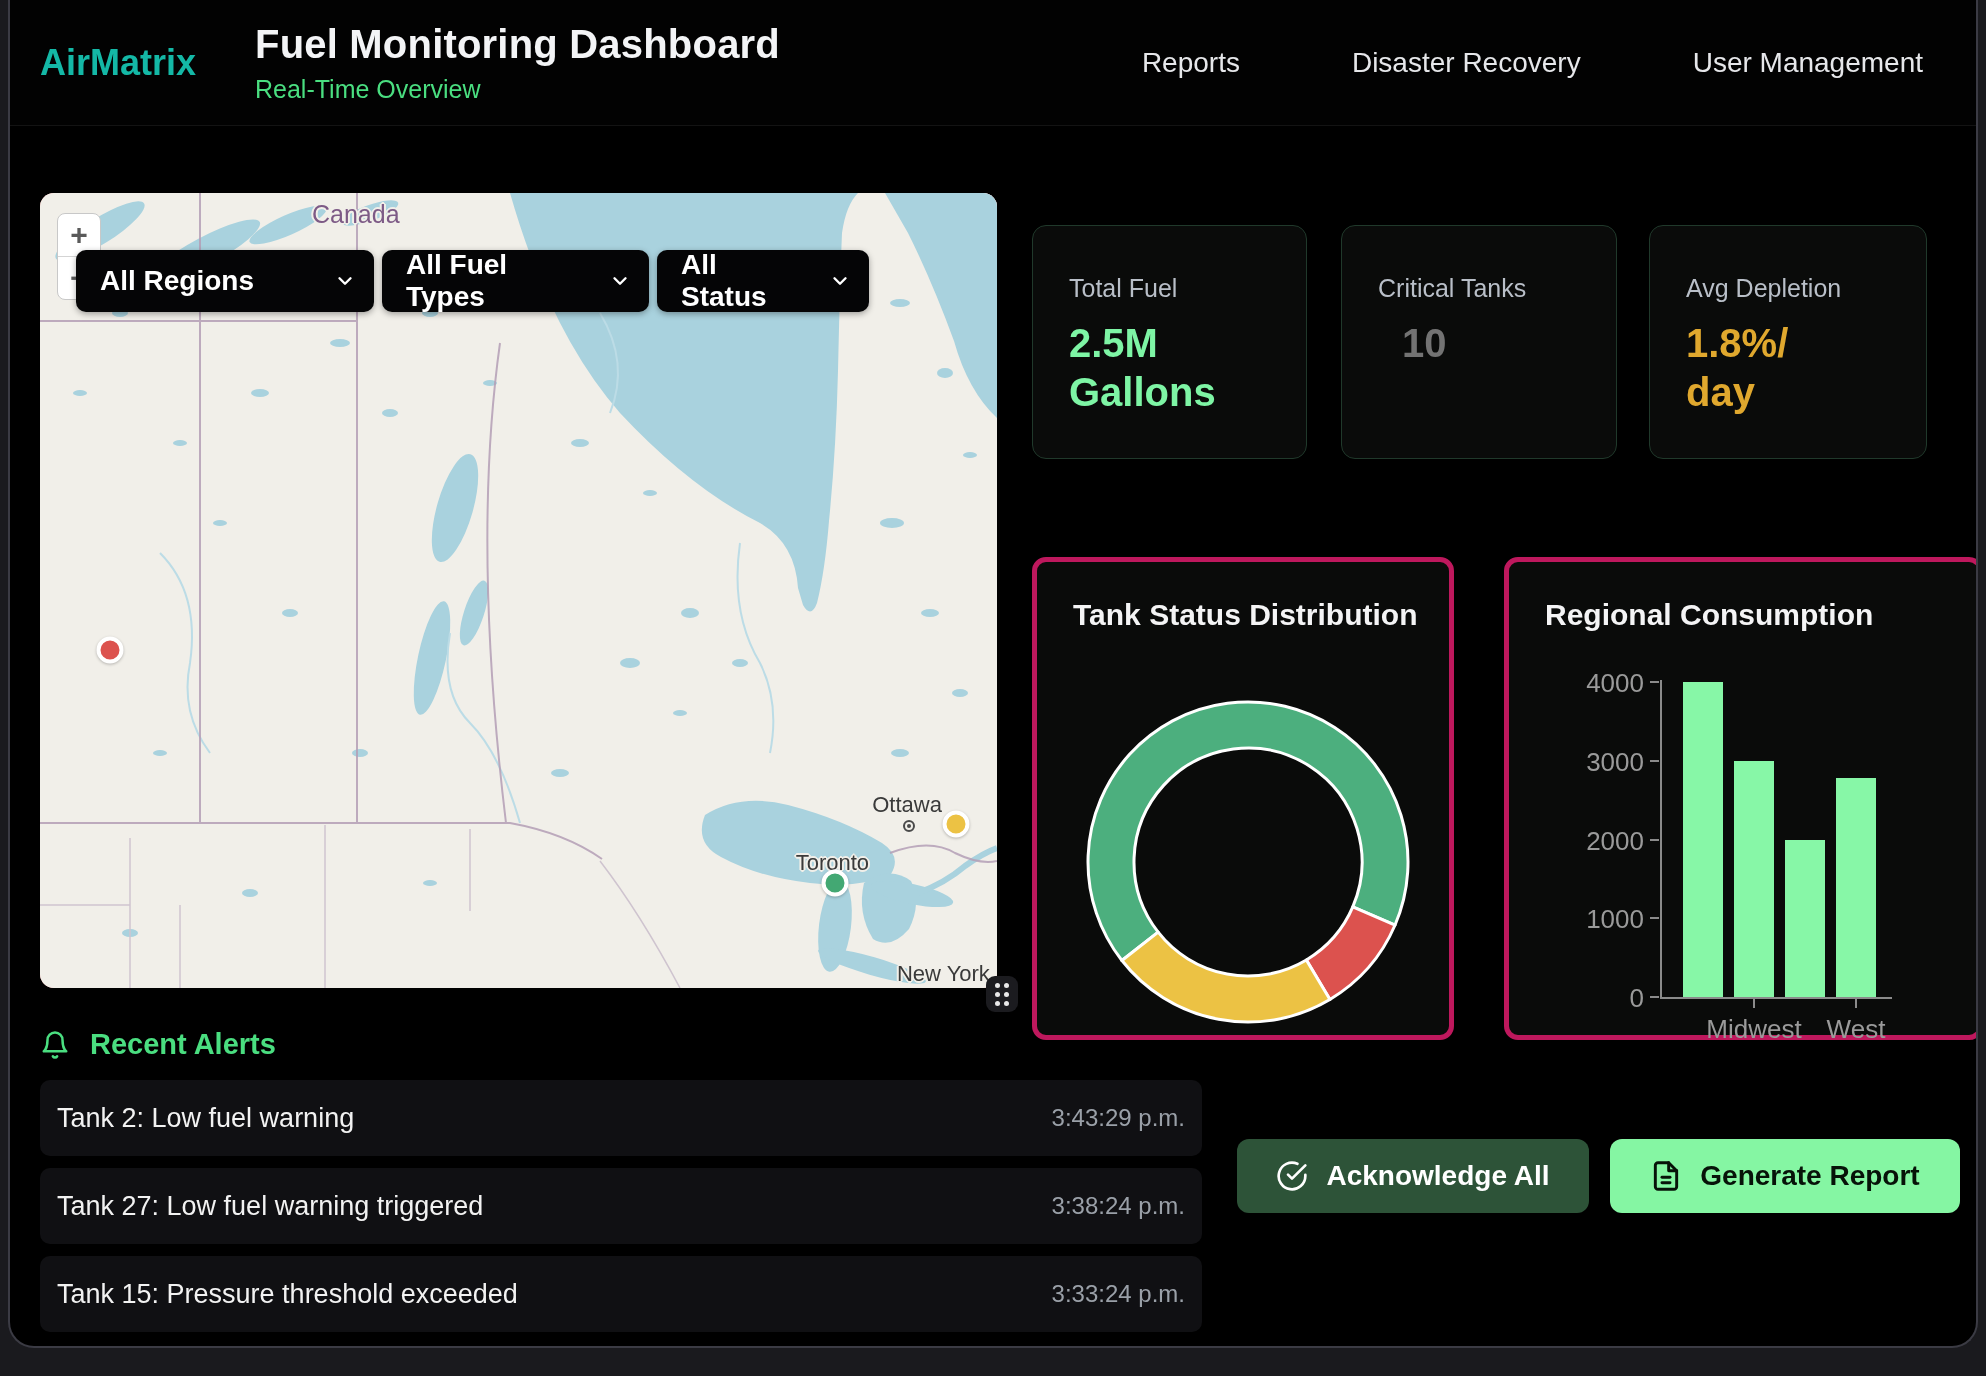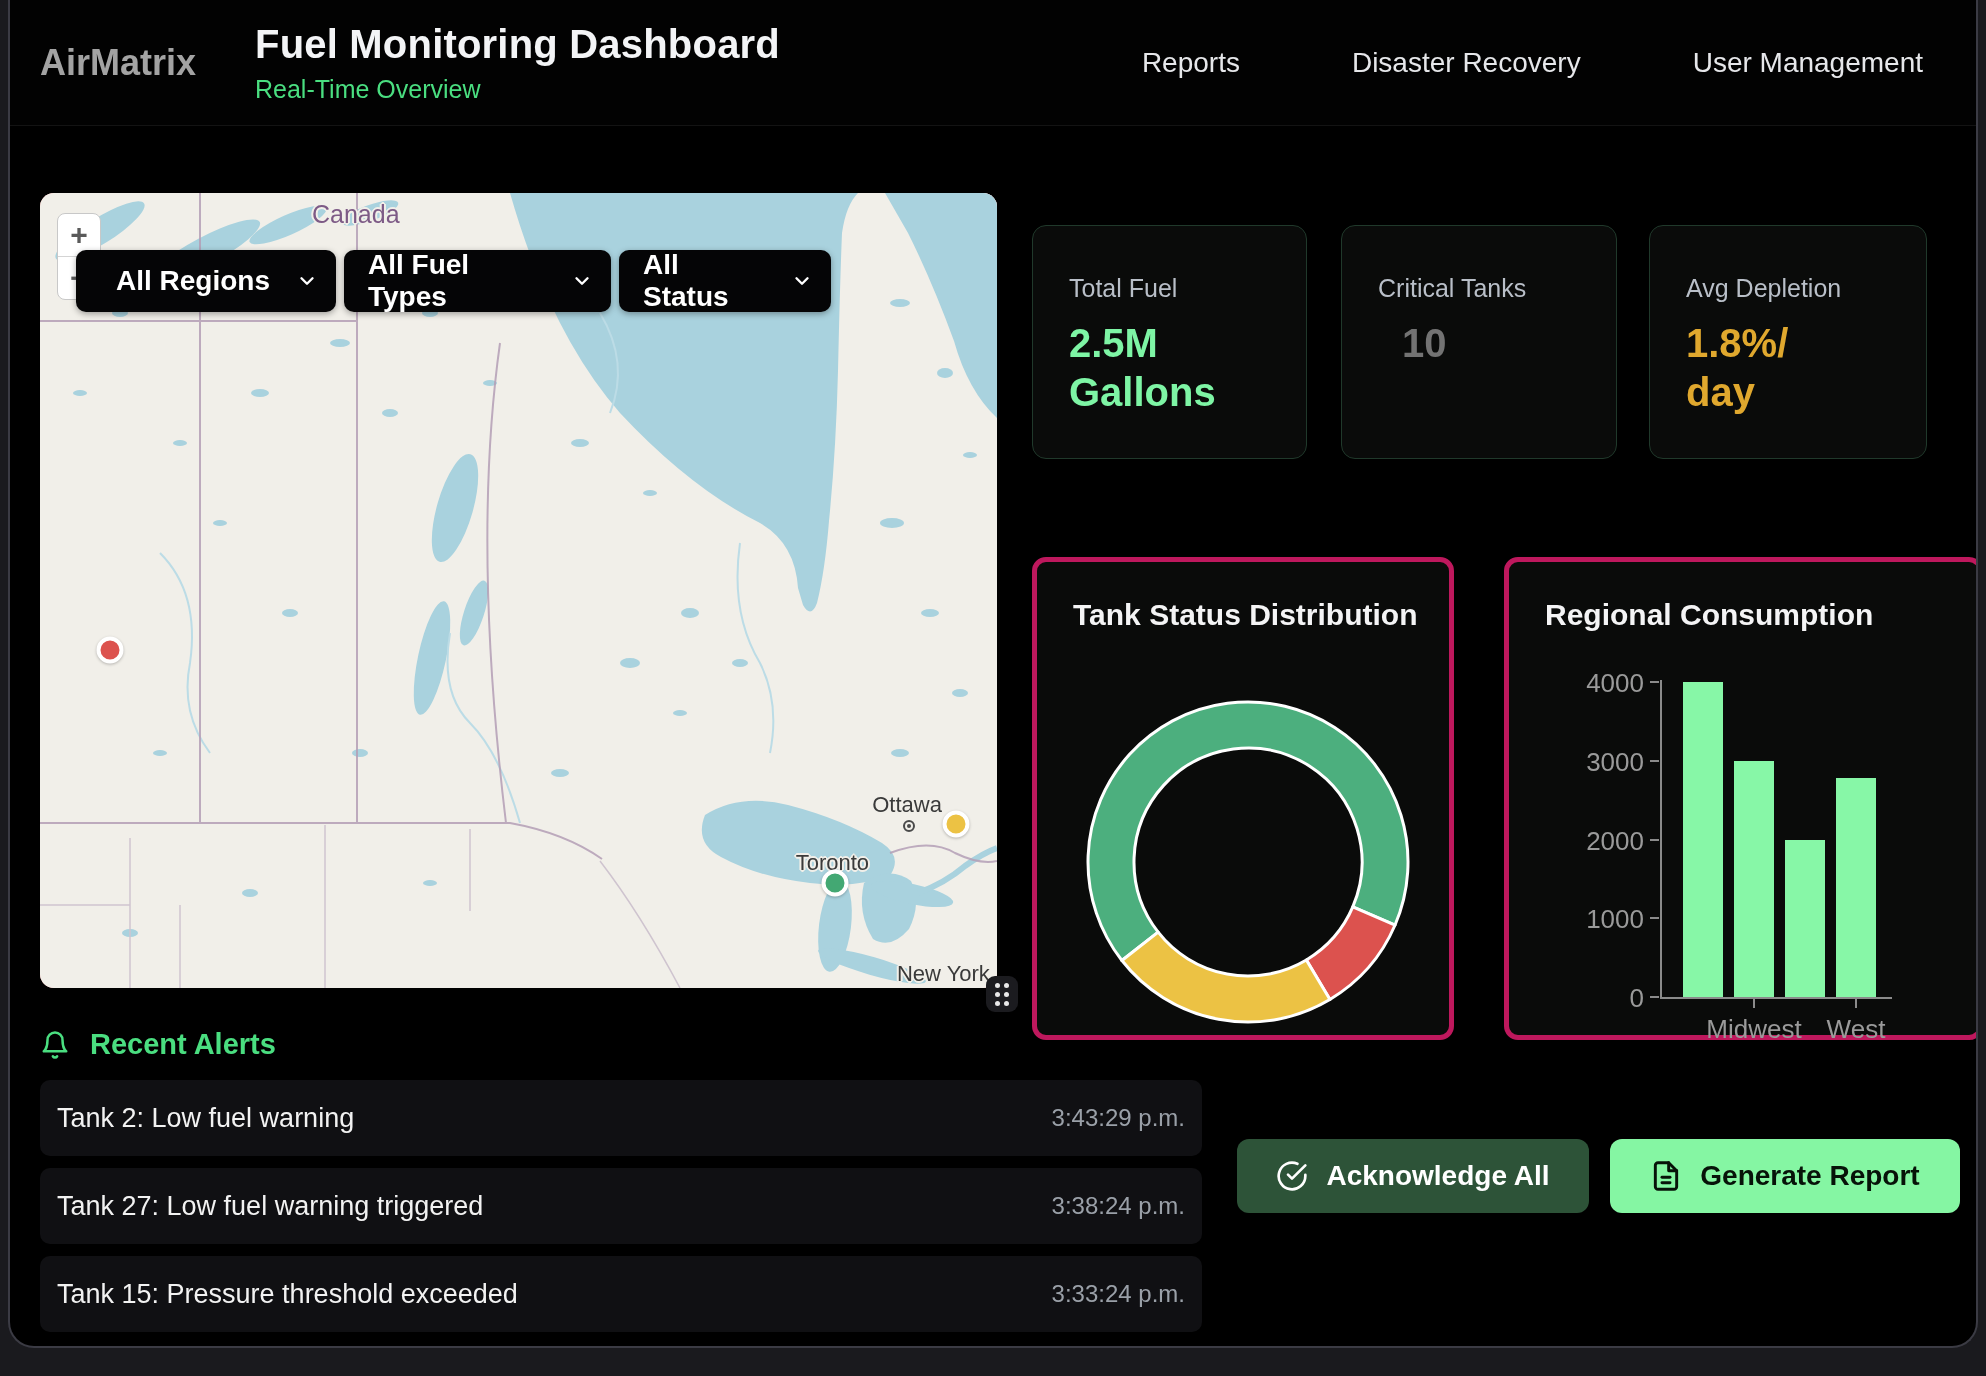--- a/index.html
+++ b/index.html
@@ -16,21 +16,21 @@
     border-radius:0 0 26px 26px;
     overflow:hidden;
   }
   
   .header {
     position:absolute; left:0; right:0; top:0; height:126px;
     display:flex; align-items:center;
     border-bottom:1px solid rgba(255,255,255,0.07);
     background:#020202;
   }
-  .brand { width:245px; padding-left:30px; font-size:36px; font-weight:800; color:#a3a3a3; }
+  .brand { width:245px; padding-left:30px; font-size:36px; font-weight:800; color:#14b8a6; }
   .titleblock { display:flex; flex-direction:column; gap:8px; }
   .page-title { font-size:40px; font-weight:700; color:#f3f4f6; letter-spacing:.2px; }
   .page-subtitle { font-size:25px; font-weight:500; color:#4ade80; }
   .nav { position:absolute; right:53px; top:0; height:100%; display:flex; align-items:center; column-gap:112px; }
   .nav-item { font-size:28px; color:#e6e7ea; cursor:pointer; }
   
   .map {
     position:absolute; left:30px; top:193px; width:957px; height:795px;
     border-radius:14px; overflow:hidden; background:#fca5a5;
   }
@@ -50,21 +50,21 @@
     font-size:30px; font-weight:700; color:#5a5a5a; cursor:pointer; }
   .zoomdiv { height:1px; background:#d4d4d4; }
   .filters { position:absolute; left:36px; top:57px; display:flex; column-gap:8px; z-index:2; }
   .filter {
     height:62px; background:#050506; border-radius:10px; color:#fff;
     display:flex; align-items:center; justify-content:space-between;
     padding:0 18px 0 24px; font-size:28px; font-weight:600; cursor:pointer;
     box-shadow:0 2px 6px rgba(0,0,0,.35);
   }
   .filter .chev { margin-left:26px; display:flex; }
-  .f0 { width:260px;justify-content:flex-end; } .f1 { width:267px; } .f2 { width:212px; }
+  .f0 { width:298px; } .f1 { width:267px; } .f2 { width:212px; }
   .drag-handle { position:absolute; left:976px; top:976px; width:32px; height:36px;
     background:#1b1b1f; border-radius:9px; display:grid;
     grid-template-columns:5px 5px; grid-template-rows:5px 5px 5px; gap:4px;
     align-content:center; justify-content:center; z-index:3; cursor:grab; }
   .drag-handle i { background:#e8e8e8; border-radius:50%; }
   
   .stat-card { position:absolute; top:225px; height:234px; background:#0a0b0a;
     border:1px solid #20392b; border-radius:14px; padding:48px 48px 0 36px; }
   .stat-label { font-size:25px; color:#b9bfc8; margin-bottom:16px; }
   .stat-value { font-size:40px; font-weight:700; line-height:1.22; white-space:pre-line; }

